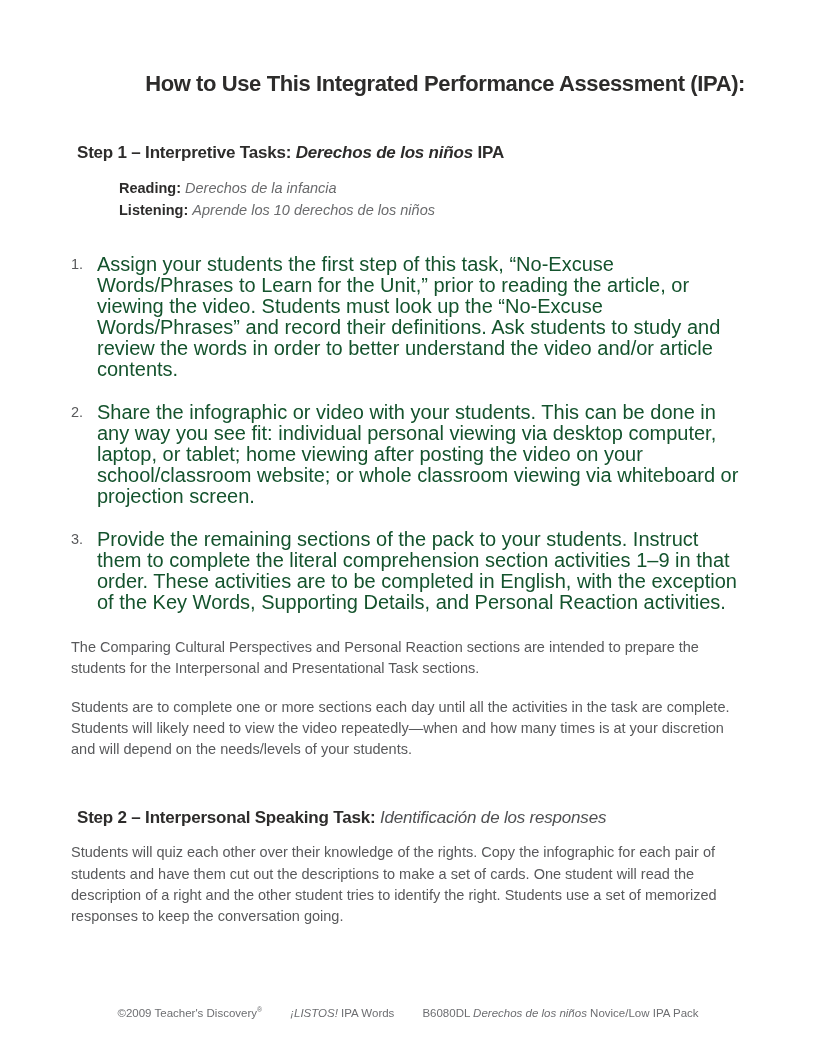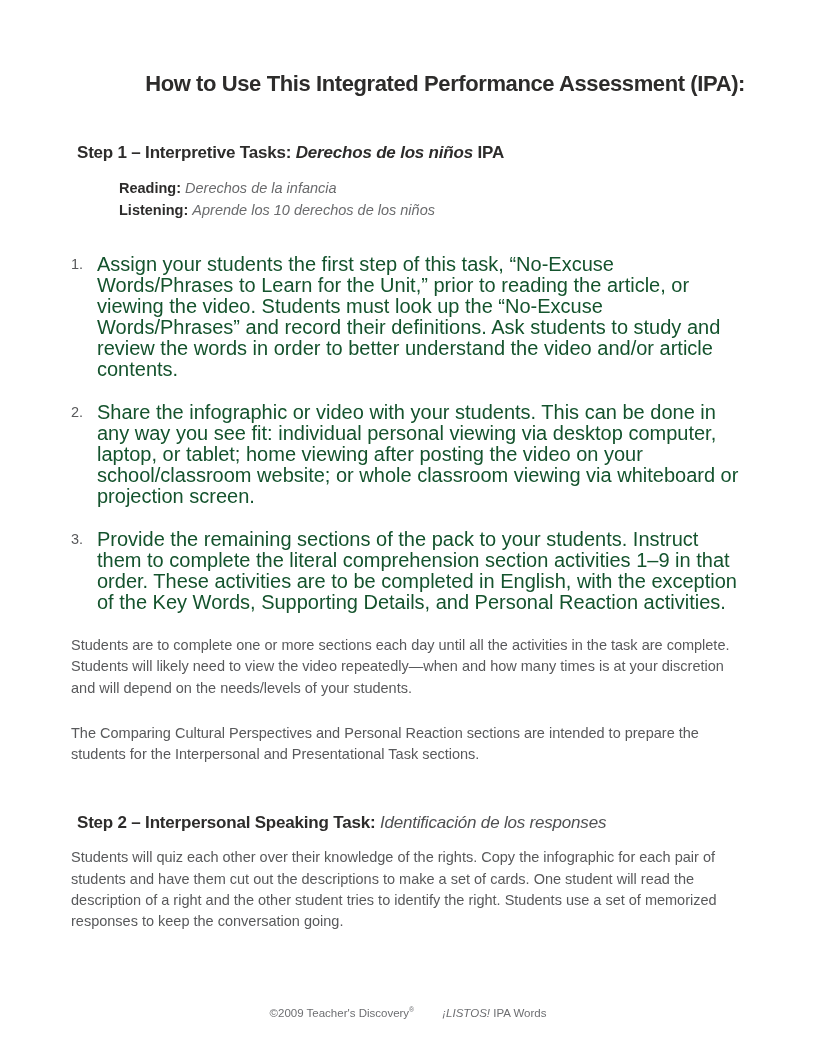--- a/index.html
+++ b/index.html
@@ -132,26 +132,27 @@
       <div class="instruction-item">
         <span class="instruction-number">2.</span>
         <span class="instruction-text">Share the infographic or video with your students. This can be done in any way you see fit: individual personal viewing via desktop computer, laptop, or tablet; home viewing after posting the video on your school/classroom website; or whole classroom viewing via whiteboard or projection screen.</span>
       </div>
       <div class="instruction-item">
         <span class="instruction-number">3.</span>
         <span class="instruction-text">Provide the remaining sections of the pack to your students. Instruct them to complete the literal comprehension section activities 1–9 in that order. These activities are to be completed in English, with the exception of the Key Words, Supporting Details, and Personal Reaction activities.</span>
       </div>
     </div>
 
+    <p class="body-paragraph first-paragraph">The Comparing Cultural Perspectives and Personal Reaction sections are intended to prepare the students for the Interpersonal and Presentational Task sections.</p>
     <p class="body-paragraph">Students are to complete one or more sections each day until all the activities in the task are complete. Students will likely need to view the video repeatedly—when and how many times is at your discretion and will depend on the needs/levels of your students.</p>
-    <p class="body-paragraph first-paragraph">The Comparing Cultural Perspectives and Personal Reaction sections are intended to prepare the students for the Interpersonal and Presentational Task sections.</p>
 
     <h2 class="step-heading step2-heading"><span>Step 2 – Interpersonal Speaking Task: </span><span class="heading-italic-light">Identificación de los responses</span></h2>
 
     <p class="body-paragraph step2-paragraph">Students will quiz each other over their knowledge of the rights. Copy the infographic for each pair of students and have them cut out the descriptions to make a set of cards. One student will read the description of a right and the other student tries to identify the right. Students use a set of memorized responses to keep the conversation going.</p>
 
   </div>
 
   <div class="footer">
     <span><span>©2009 Teacher's Discovery</span><sup>®</sup></span>
     <span><span class="italic">¡LISTOS!</span><span> IPA Words</span></span>
+    <span><span>B6080DL </span><span class="italic">Derechos de los niños</span><span> Novice/Low IPA Pack</span></span>
   </div>
 </div>
 
 </body></html>

